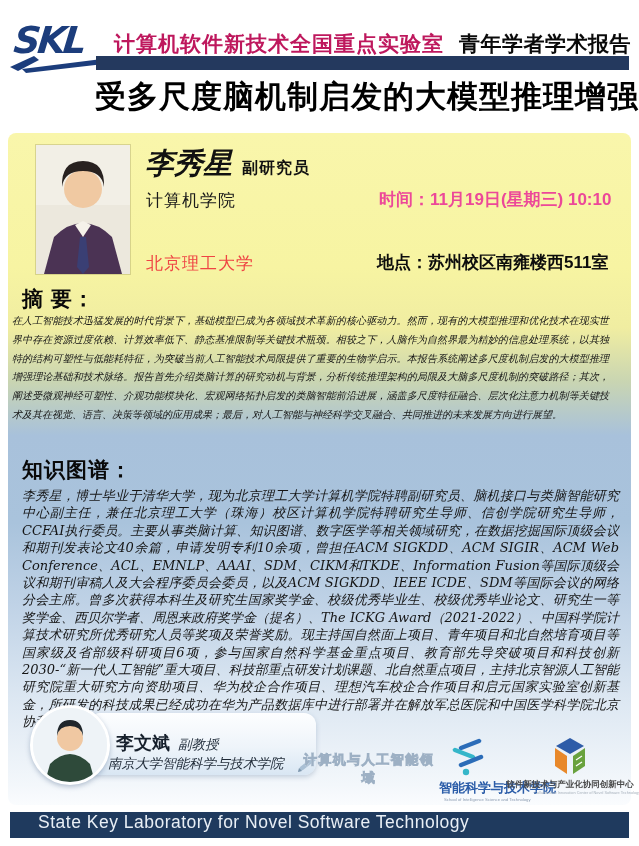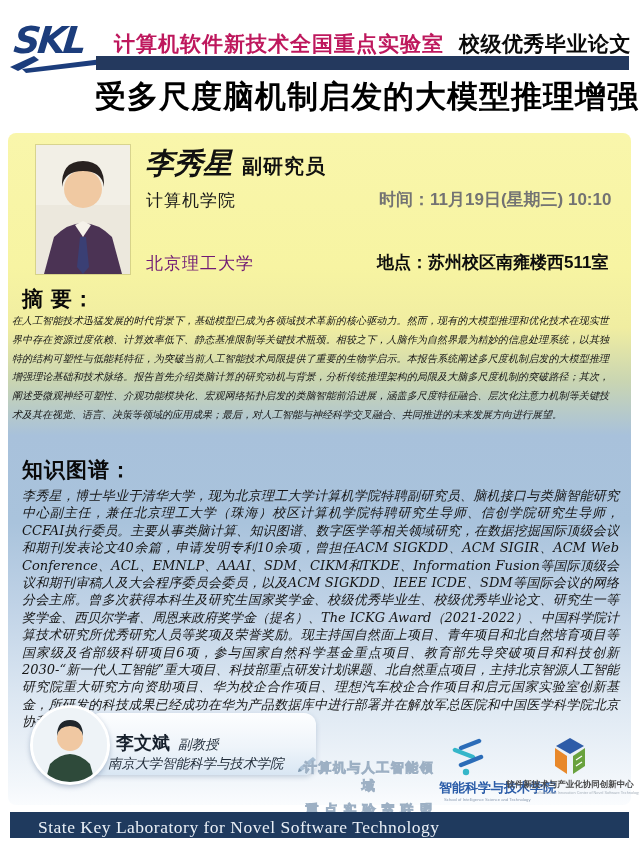--- a/index.html
+++ b/index.html
@@ -25,24 +25,24 @@
     background:linear-gradient(180deg,
       #f9f6ab 0%, #f7f4a2 20%, #f0eda1 29%,
       #c9d5b2 37%, #a8c1db 45%, #a9c3dc 58%,
       #bfd2e6 70%, #dce7f2 84%, #f3f7fb 97%, #fafcfe 100%);}
 
   
   .spk-photo{left:36px;top:145px;width:94px;height:129px;box-shadow:0 0 0 1px rgba(120,110,60,.25);}
   .spk-name{left:145px;top:144px;font-family:"DejaVu Serif","Liberation Serif",serif;
     font-style:italic;font-weight:bold;font-size:29px;color:#111;}
   .spk-title{font-family:"Liberation Sans",sans-serif;font-style:normal;font-weight:bold;
-    font-size:20px;margin-left:10px;letter-spacing:1px;}
+    font-size:16px;margin-left:10px;letter-spacing:1px;}
   .spk-dept{left:146px;top:189px;font-size:17px;color:#1a1a1a;letter-spacing:1px;}
-  .spk-univ{left:146px;top:252px;font-size:17px;color:#701a75;letter-spacing:1px;}
-  .spk-time{left:379px;top:188px;font-size:17px;font-weight:bold;color:#737373;}
+  .spk-univ{left:146px;top:252px;font-size:17px;color:#ef4444;letter-spacing:1px;}
+  .spk-time{left:379px;top:188px;font-size:17px;font-weight:bold;color:#ec4899;}
   .spk-loc{left:377px;top:251px;font-size:17px;font-weight:bold;color:#0d0d0d;}
 
   
   .sec-head{font-size:21px;font-weight:bold;color:#090909;letter-spacing:1px;}
   .abstract-head{left:22px;top:285px;}
   .para{font-family:"DejaVu Serif","Liberation Serif",serif;font-style:italic;
     color:#151515;text-align:justify;}
   .abstract-body{left:12px;top:312px;width:597px;font-size:10px;line-height:18.8px;}
   .bio-head{left:22px;top:456px;}
   .bio-body{left:22px;top:487px;width:597px;font-size:13px;line-height:17.4px;}
@@ -61,48 +61,48 @@
   .host-name{left:116px;top:731px;font-family:"DejaVu Serif","Liberation Serif",serif;
     font-weight:bold;font-size:18px;color:#16202c;}
   .host-title{font-size:13.5px;font-style:italic;font-weight:normal;color:#24303e;margin-left:8px;margin-top:17px;}
   .host-affil{left:108px;top:755px;font-family:"DejaVu Serif","Liberation Serif",serif;
     font-style:italic;font-size:13.5px;color:#1d2835;}
   .pencil{left:296px;top:756px;}
 
   
   .alliance{left:299px;top:751px;width:140px;text-align:center;
     font-weight:bold;color:#e7eef6;-webkit-text-stroke:0.9px #9db0c4;
-    text-shadow:0 1px 1px rgba(255,255,255,.8);margin-top:8px;}
+    text-shadow:0 1px 1px rgba(255,255,255,.8);}
   .alliance .l1{font-size:13px;letter-spacing:1.5px;}
   .alliance .l2{font-size:13px;letter-spacing:6px;text-indent:6px;margin-top:6px;}
   .school{left:428px;top:737px;width:80px;text-align:center;}
   .school .nm{font-size:13px;font-weight:bold;color:#2a5ca8;white-space:nowrap;margin-top:2px;margin-left:11px;}
   .school .en{font-size:7px;color:#8a9bb0;white-space:nowrap;transform:scale(0.6);transform-origin:center top;}
   .center{left:505px;top:737px;width:130px;text-align:center;}
   .center .nm{font-size:8.5px;font-weight:bold;color:#4a4a4a;white-space:nowrap;margin-top:2px;}
   .center .en{font-size:7px;color:#a8b2bc;white-space:nowrap;transform:scale(0.55);transform-origin:center top;}
 
   
   .bottom-bar{left:10px;top:812px;width:619px;height:26px;background:#1f3a5e;
-    display:flex;align-items:flex-end;justify-content:space-between;
-    font-family:Liberation Serif, serif;font-size:17.5px;color:#e9eff6;
+    display:flex;align-items:flex-start;justify-content:space-between;
+    font-family:Liberation Sans, sans-serif;font-size:17.5px;color:#e9eff6;
     padding:0 16px 0 28px;box-sizing:border-box;letter-spacing:0.5px;}
 </style>
 </head>
 <body>
 
 <div class="abs skl-logo">
   <div class="skl-letters">SKL</div>
   <svg class="skl-swoosh" width="100" height="20" viewBox="0 0 100 20">
     <polygon points="0,13 24,2 29,6 8,17" fill="#1c3d7c"></polygon>
     <polygon points="12,15 92,5 94,10 16,19" fill="#1c3d7c"></polygon>
   </svg>
 </div>
 <div class="abs hdr-lab">计算机软件新技术全国重点实验室</div>
-<div class="abs hdr-forum">校级优秀毕业论文</div>
+<div class="abs hdr-forum">青年学者学术报告</div>
 <div class="abs hdr-bar"></div>
 
 <div class="abs poster-title">受多尺度脑机制启发的大模型推理增强</div>
 
 <div class="abs panel"></div>
 
 <div class="abs spk-photo">
   <svg width="94" height="129" viewBox="0 0 94 129">
     <rect width="94" height="129" fill="#ece8dd"></rect>
     <rect width="94" height="60" fill="#f2efe6"></rect>
@@ -147,21 +147,20 @@
   <span>李文斌</span><span class="host-title">副教授</span>
 </div>
 <div class="abs host-affil">南京大学智能科学与技术学院</div>
 <svg class="abs pencil" width="22" height="18" viewBox="0 0 22 18">
   <polygon points="2,16 7,14 20,4 17,1 4,11" fill="#a9bfd4"></polygon>
   <polygon points="2,16 6,15 3,12" fill="#7e97ad"></polygon>
 </svg>
 
 <div class="abs alliance">
   <div class="l1">计算机与人工智能领域</div>
-  <div class="l2">重点实验室联盟</div>
 </div>
 
 <div class="abs school">
   <svg width="46" height="40" viewBox="0 0 46 40" style="display:block;margin:0 auto;">
     <path d="M34,4 L16,11" stroke="#2b6cb8" stroke-width="4.5" stroke-linecap="round" fill="none"></path>
     <path d="M10,13 L28,20" stroke="#35b6c9" stroke-width="4.5" stroke-linecap="round" fill="none"></path>
     <path d="M16,28 L36,20" stroke="#2b6cb8" stroke-width="4.5" stroke-linecap="round" fill="none"></path>
     <circle cx="21" cy="35" r="3.2" fill="#35b6c9"></circle>
   </svg>
   <div class="nm">智能科学与技术学院</div>

